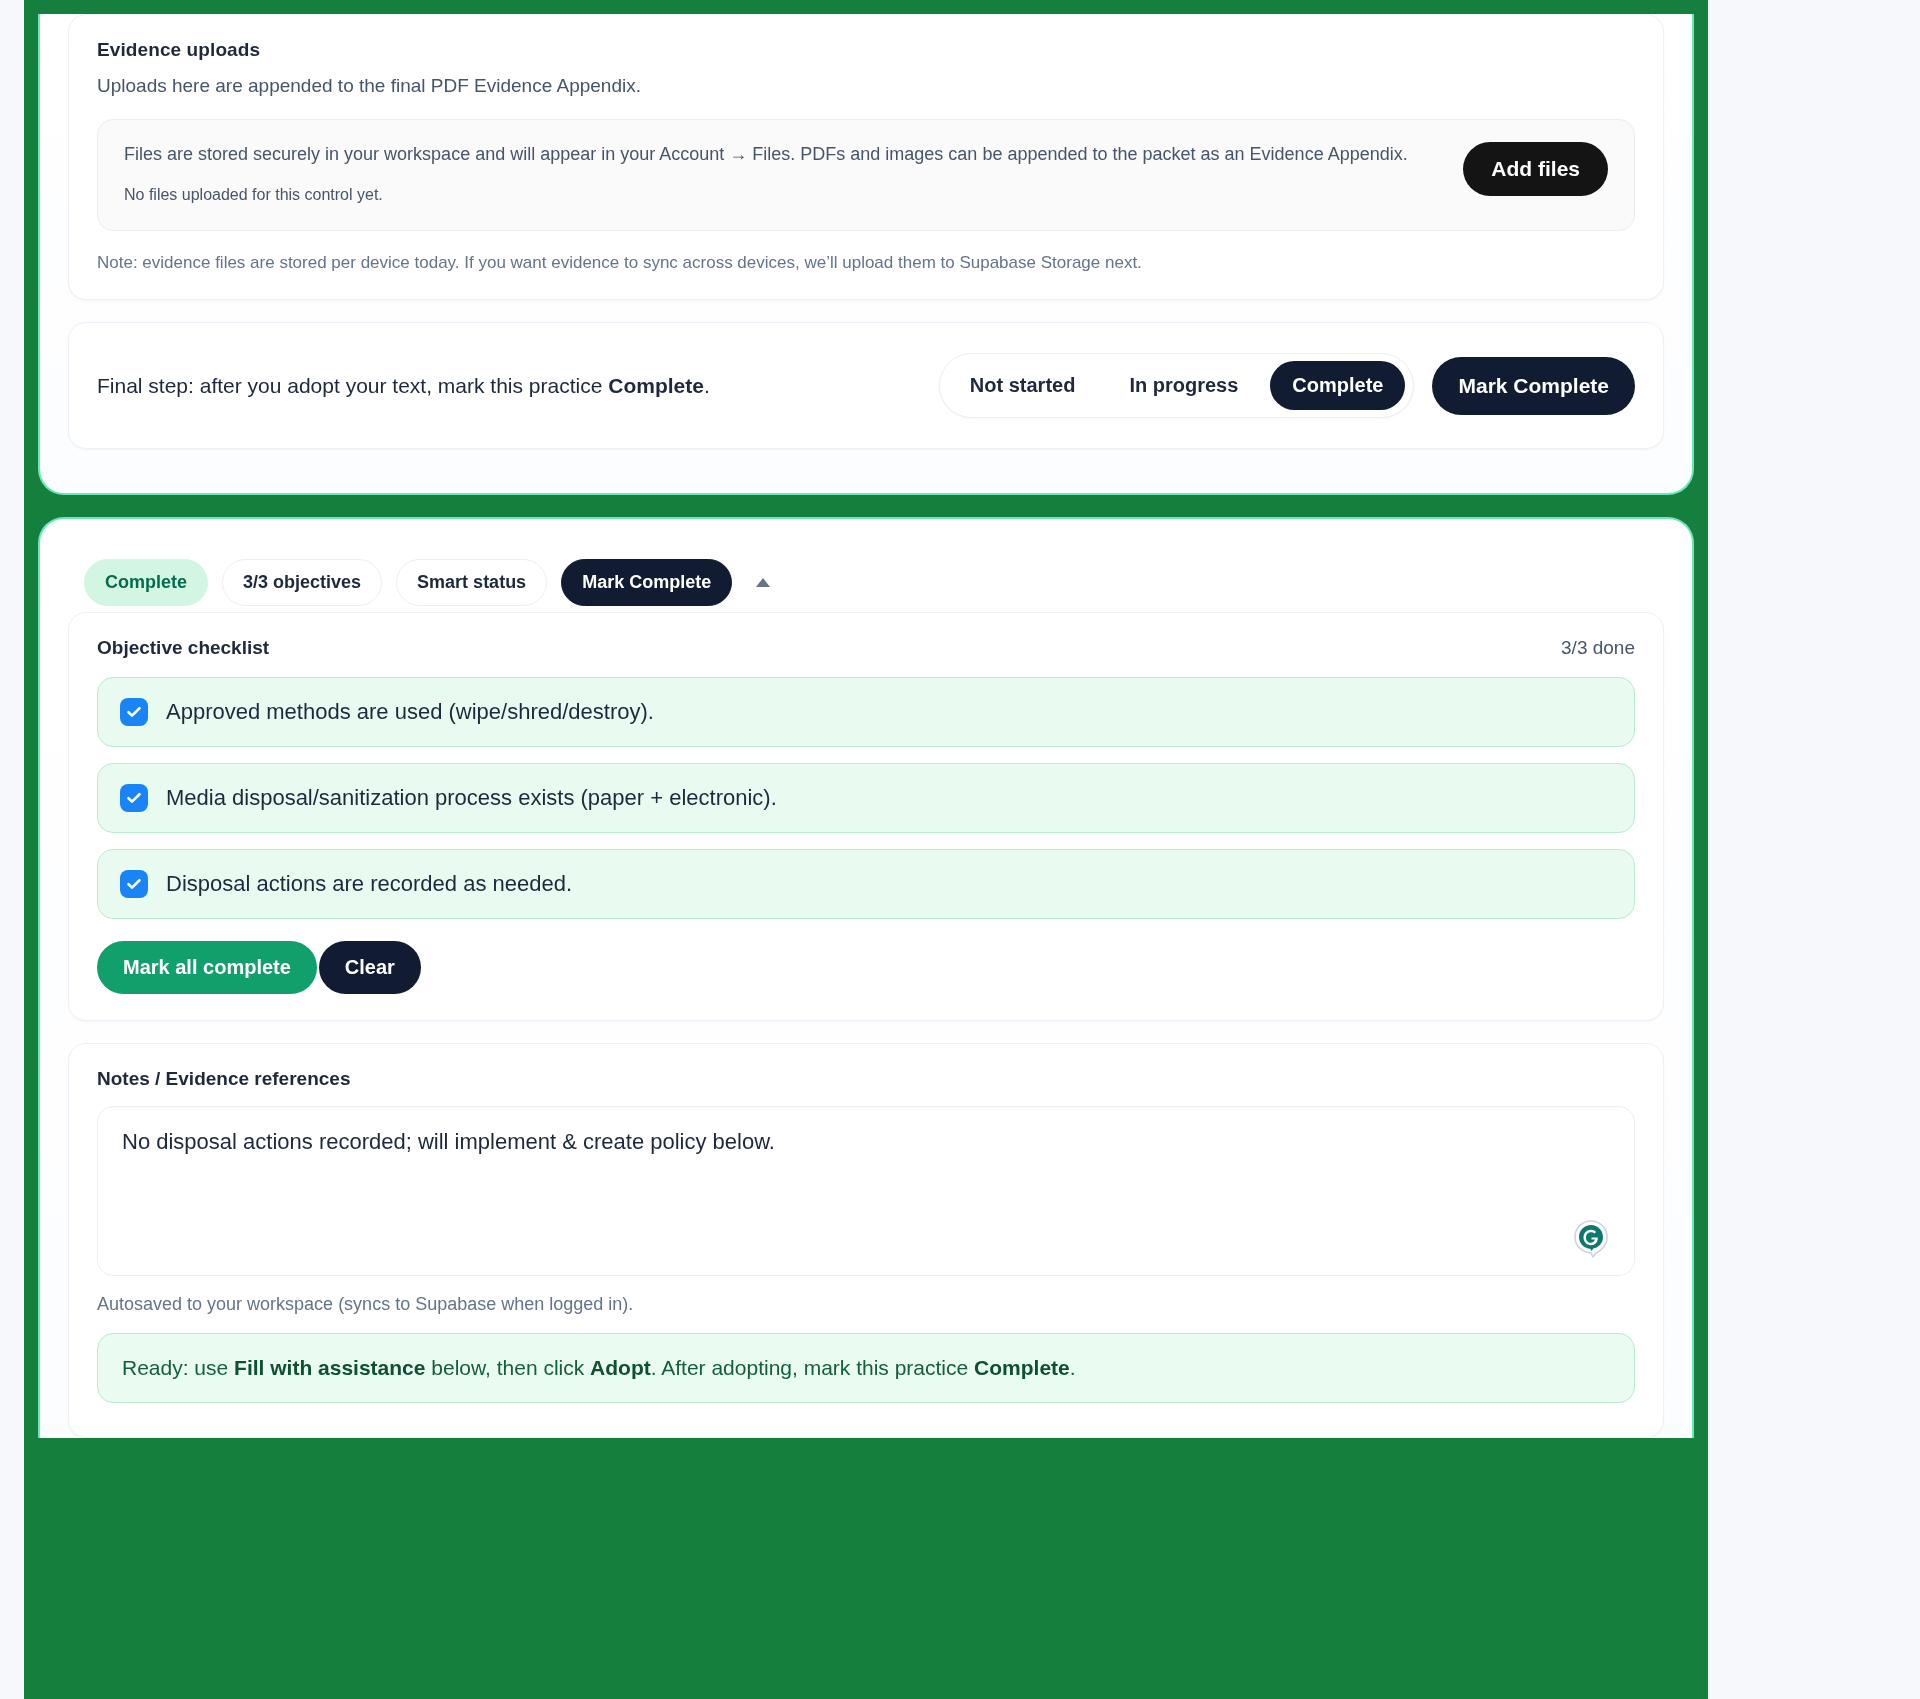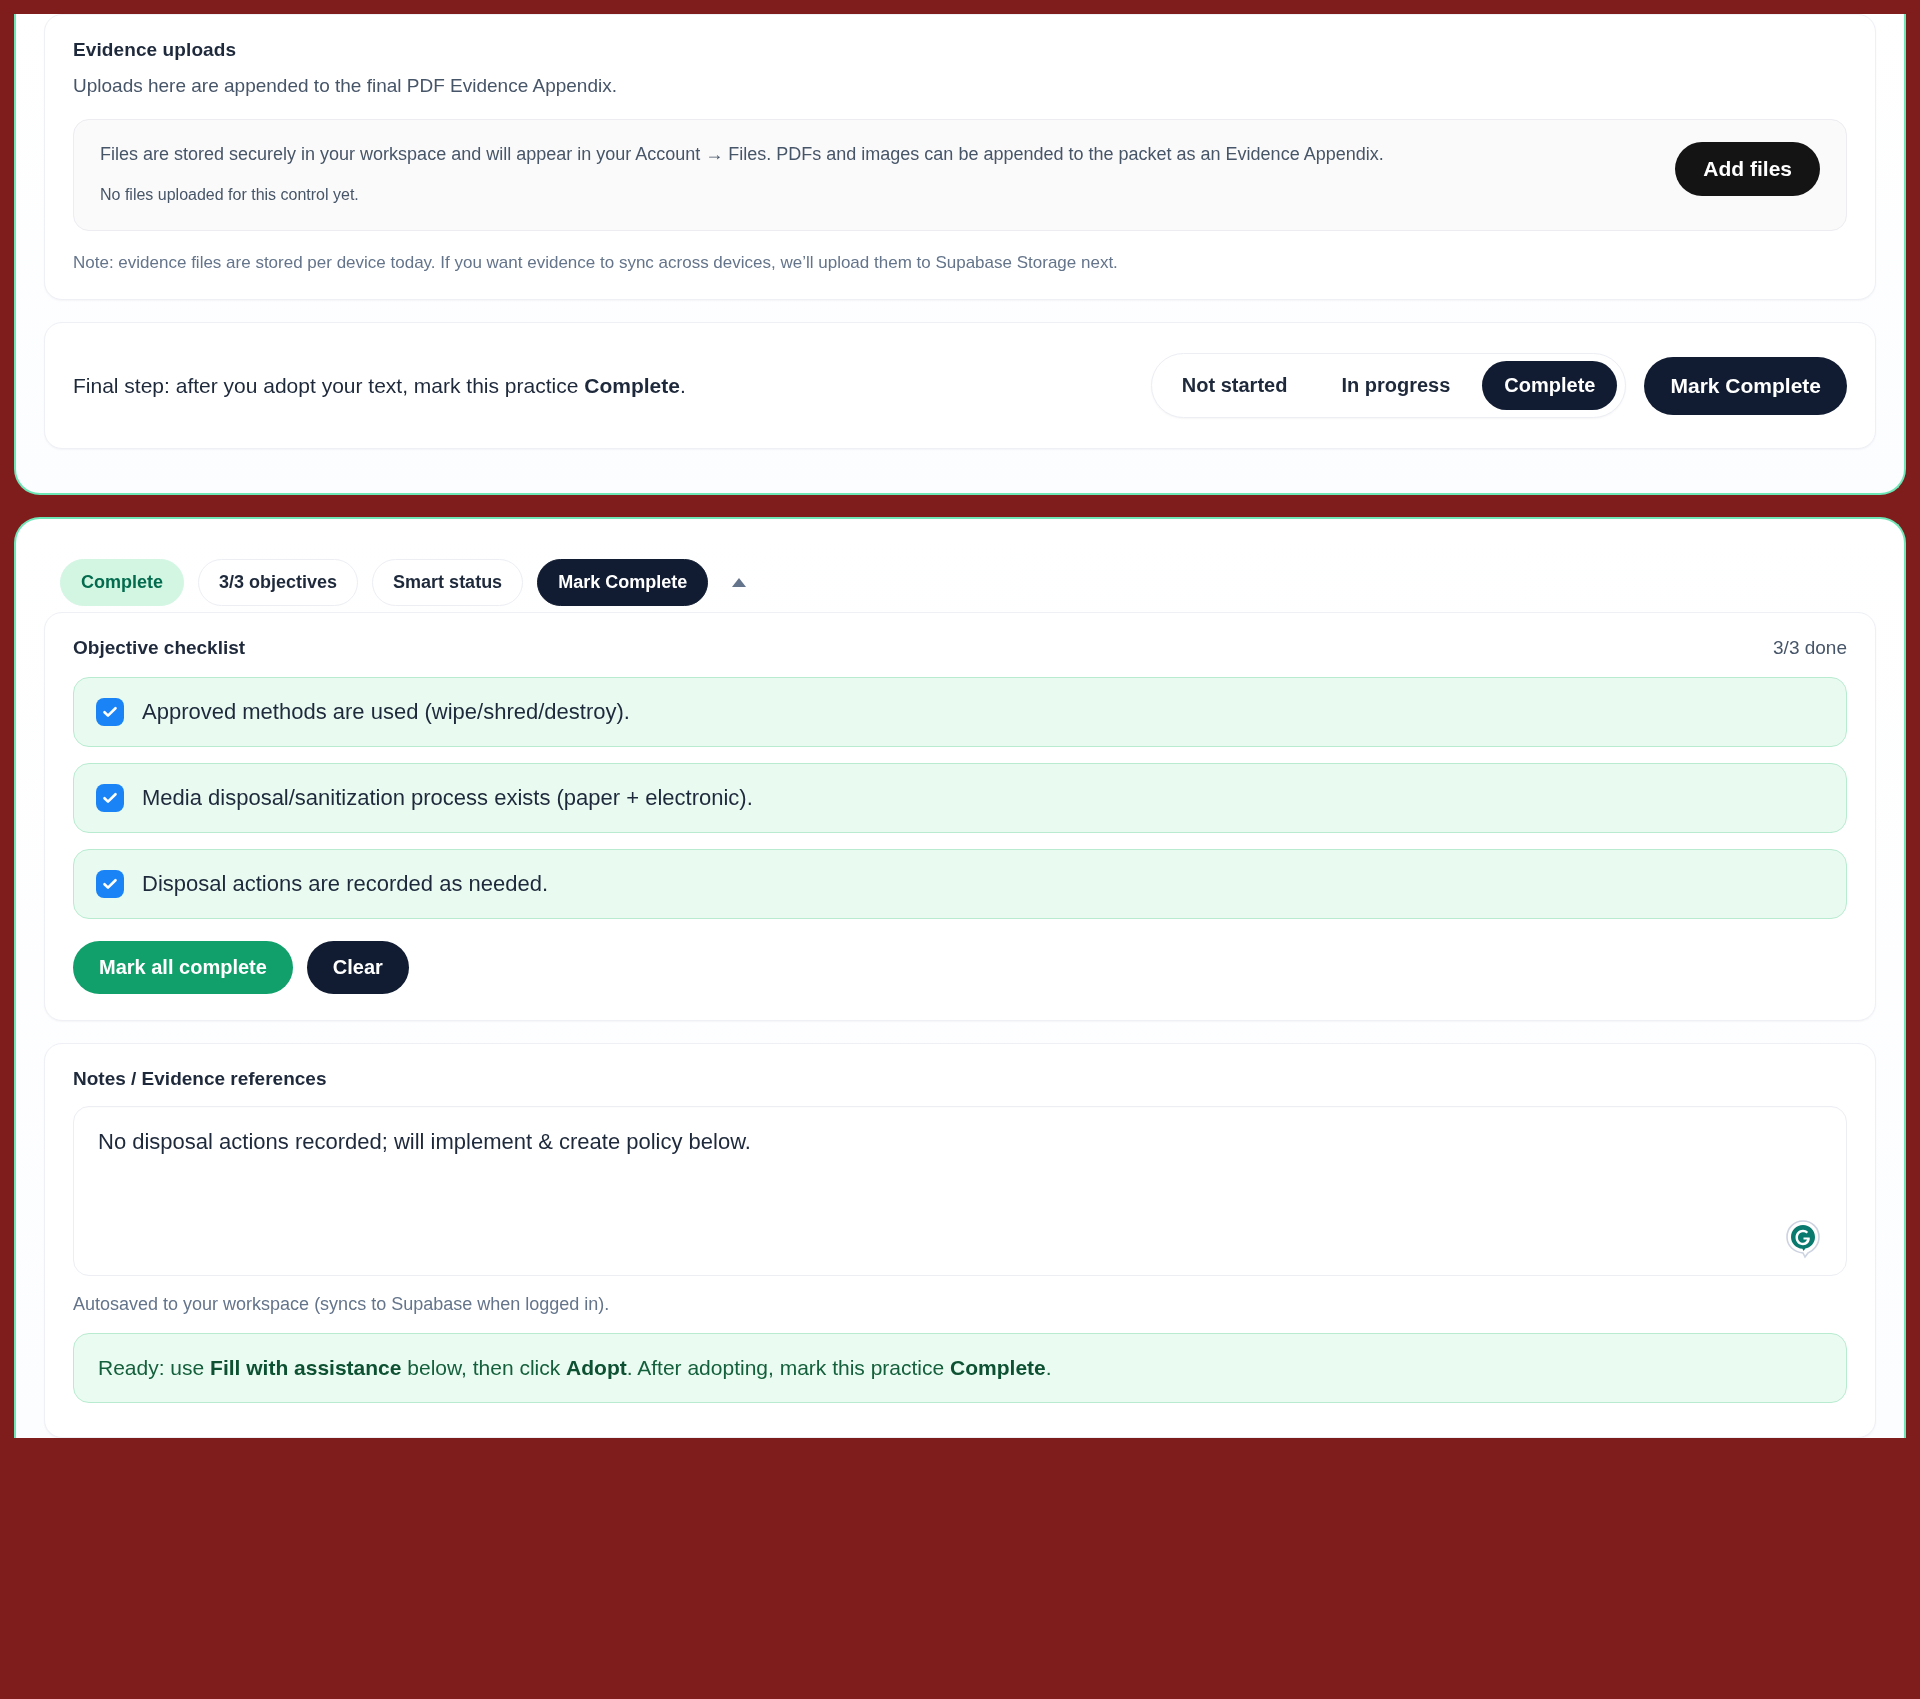--- a/index.html
+++ b/index.html
@@ -3,25 +3,26 @@
 <meta charset="utf-8">
 <style>
   * { box-sizing: border-box; }
   html, body {
     margin: 0; padding: 0;
     background: #f7f8fc;
     font-family: "Liberation Sans", sans-serif;
     color: #1e293b;
   }
   .page {
-    width: 1920px;
+    width: 1684px;
     min-height: 1699px;
     position: relative;
-    background: #7f1d1d;
+    background: #15803d;
     overflow: hidden;
+    margin-left: 24px;
   }
 
   
   .practice-card {
     border: 2px solid #6ee7b7;
     border-radius: 26px;
     background: linear-gradient(180deg,#ffffff 0%, #fcfdff 100%);
     margin: 0 14px;
   }
   .practice-card.top {
@@ -262,21 +263,21 @@
     display: inline-flex;
     align-items: center;
     justify-content: center;
   }
   .check-label {
     font-size: 22px;
     color: #1e293b;
   }
   .check-actions {
     display: flex;
-    gap: 14px;
+    gap: 2px;
     margin-top: 22px;
   }
   .btn-green {
     background: #11a06b;
     color: #ffffff;
     border: none;
     border-radius: 999px;
     font-size: 20px;
     font-weight: bold;
     padding: 15px 26px;

